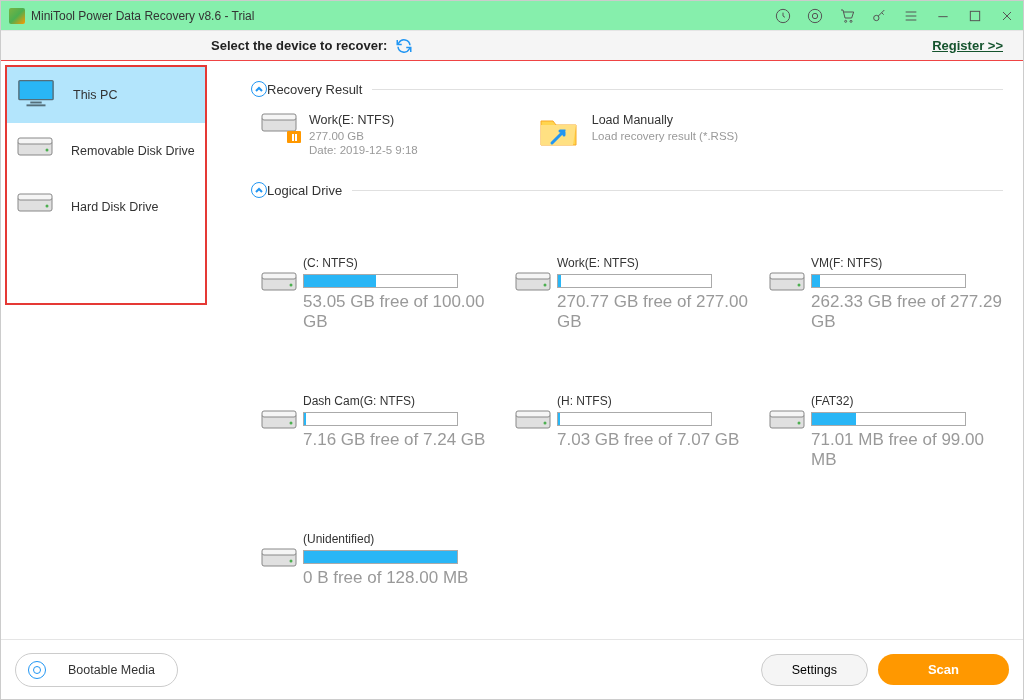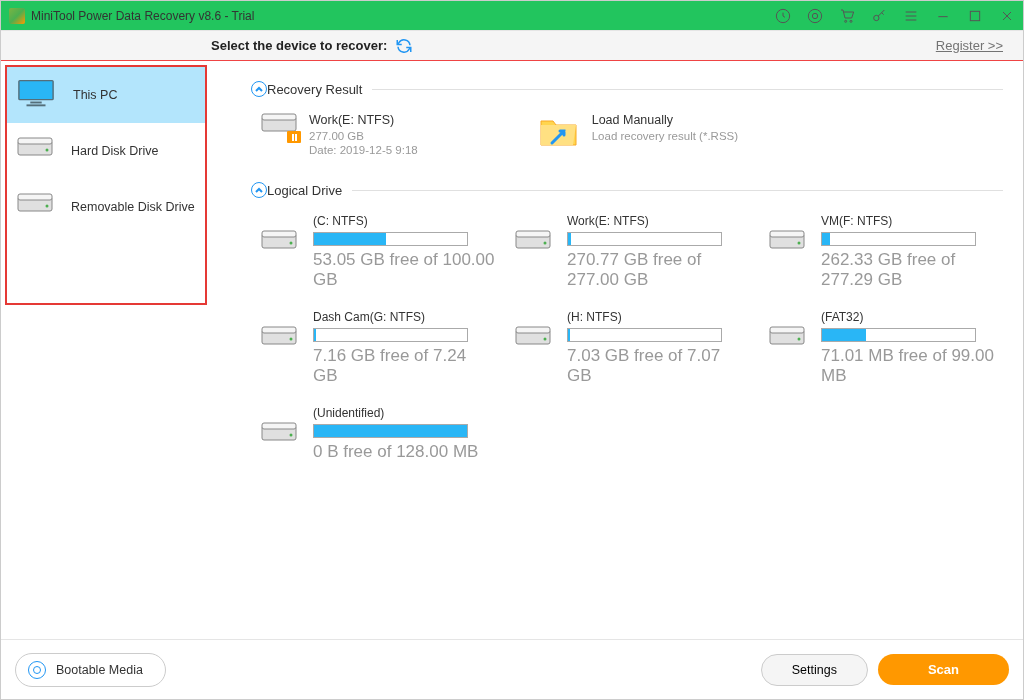--- a/index.html
+++ b/index.html
@@ -1,30 +1,30 @@
 <!DOCTYPE html>
 <html><head>
   <meta charset="utf-8">
   <style>
     * { box-sizing: border-box; margin: 0; padding: 0; font-family: "Segoe UI", Arial, sans-serif; }
     body { width: 1024px; height: 700px; background: #fff; border: 1px solid #ccc; position: relative; display: flex; flex-direction: column; overflow: hidden; }
     
     
-    .title-bar { height: 30px; background: #22c55e; display: flex; align-items: center; padding: 0 8px; border-bottom: 1px solid #e5e5e5; }
+    .title-bar { height: 30px; background: #86efac; display: flex; align-items: center; padding: 0 8px; border-bottom: 1px solid #e5e5e5; }
     .title-bar .app-icon { width: 16px; height: 16px; margin-right: 6px; background: linear-gradient(135deg, #7cb342 0%, #4caf50 50%, #ff9800 100%); border-radius: 2px; }
     .title-bar .title { font-size: 12px; color: #333; flex: 1; }
     .title-bar .title-controls { display: flex; align-items: center; gap: 16px; }
     .title-bar .title-icon { width: 16px; height: 16px; color: #555; stroke: #555; fill: none; stroke-width: 1.5; cursor: pointer; }
     
     
     .sub-bar { height: 30px; background: #f5f5f5; display: flex; align-items: center; padding: 0 20px 0 0; border-bottom: 1px solid #ef4444; }
     .sub-bar .left-spacer { width: 210px; }
     .sub-bar .sub-title { font-size: 13px; font-weight: bold; color: #222; }
     .sub-bar .refresh-icon { margin-left: 8px; width: 18px; height: 18px; stroke: #2196f3; fill: none; stroke-width: 2; }
-    .sub-bar .register-link { margin-left: auto; font-size: 13px; font-weight: normal; color: #737373; text-decoration: underline; cursor: pointer; }
+    .sub-bar .register-link { margin-left: auto; font-size: 13px; font-weight: bold; color: #14532d; text-decoration: underline; cursor: pointer; }
     
     
     .main { flex: 1; display: flex; }
     
     
     .sidebar { width: 210px; padding: 4px; }
     .sidebar-inner { border: 2px solid #e53935; height: 240px; }
     .sidebar-item { display: flex; align-items: center; height: 56px; padding: 12px 10px; gap: 18px; cursor: pointer; }
     .sidebar-item.active { background: #b3e5fc; }
     .sidebar-item .item-label { font-size: 12.5px; color: #333; }
@@ -45,31 +45,31 @@
     .recovery-item { display: flex; gap: 12px; align-items: flex-start; cursor: pointer; }
     .recovery-item .r-icon { width: 36px; height: 28px; position: relative; }
     .recovery-item .r-icon .paused-badge { position: absolute; right: -4px; bottom: -2px; width: 14px; height: 12px; background: #ff9800; border-radius: 1px; display: flex; align-items: center; justify-content: center; }
     .recovery-item .r-icon .paused-badge::before { content: ""; width: 2px; height: 7px; background: #fff; box-shadow: 3px 0 0 #fff; margin-left: -1.5px; }
     .recovery-item .r-text .r-title { font-size: 12.5px; color: #333; margin-bottom: 3px; }
     .recovery-item .r-text .r-sub { font-size: 11.5px; color: #999; margin-bottom: 2px; }
     
     .folder-icon { width: 42px; height: 36px; }
     
     .drives-grid { display: grid; grid-template-columns: repeat(3, 1fr); gap: 20px 20px; padding-left: 10px; }
-    .drive-item { display: flex; gap: 16px; cursor: pointer; }
+    .drive-item { display: flex; gap: 6px; cursor: pointer; margin-top: 42px; }
     .drive-item .d-icon { width: 36px; height: 24px; margin-top: 16px; flex-shrink: 0; }
     .drive-item .d-info { flex: 1; }
     .drive-item .d-name { font-size: 12px; color: #333; margin-bottom: 4px; }
     .drive-item .d-bar { width: 155px; height: 14px; border: 1px solid #aaa; background: #fff; margin-bottom: 4px; position: relative; }
     .drive-item .d-bar .d-fill { height: 100%; background: #29b6f6; }
     .drive-item .d-free { font-size: 17px; color: #999; }
     
     
     .footer { height: 60px; border-top: 1px solid #e5e5e5; display: flex; align-items: center; padding: 0 14px; gap: 10px; }
-    .bootable-btn { display: flex; align-items: center; gap: 10px; border: 1px solid #ccc; border-radius: 18px; padding: 7px 22px 7px 12px; cursor: pointer; background: #fff; font-size: 12.5px; color: #333; }
+    .bootable-btn { display: flex; align-items: center; gap: 22px; border: 1px solid #ccc; border-radius: 18px; padding: 7px 22px 7px 12px; cursor: pointer; background: #fff; font-size: 12.5px; color: #333; }
     .bootable-btn .boot-icon { width: 18px; height: 18px; border: 1.5px solid #2196f3; border-radius: 50%; display: flex; align-items: center; justify-content: center; }
     .bootable-btn .boot-icon::before { content: ""; width: 6px; height: 6px; border: 1.5px solid #2196f3; border-radius: 50%; }
     .footer .spacer { flex: 1; }
     .settings-btn { border: 1px solid #ccc; background: #f5f5f5; border-radius: 18px; padding: 8px 30px; font-size: 12.5px; cursor: pointer; }
     .scan-btn { border: none; background: #ff9800; color: #fff; border-radius: 18px; padding: 8px 50px; font-size: 13px; font-weight: bold; cursor: pointer; }
   </style>
 </head>
 <body>
 
 <div class="title-bar">
@@ -133,31 +133,31 @@
         <span class="item-label">This PC</span>
       </div>
       <div class="sidebar-item">
         <div class="device-icon">
           <svg class="drive-icon-svg" viewBox="0 0 36 20">
               <rect x="1" y="4" width="34" height="14" rx="2" fill="#e0e0e0" stroke="#888"></rect>
               <rect x="1" y="1" width="34" height="6" rx="2" fill="#f5f5f5" stroke="#888"></rect>
               <circle cx="30" cy="13" r="1.5" fill="#4caf50"></circle>
             </svg>
         </div>
-        <span class="item-label">Hard Disk Drive</span>
+        <span class="item-label">Removable Disk Drive</span>
       </div>
       <div class="sidebar-item">
         <div class="device-icon">
           <svg class="drive-icon-svg" viewBox="0 0 36 20">
               <rect x="1" y="4" width="34" height="14" rx="2" fill="#e0e0e0" stroke="#888"></rect>
               <rect x="1" y="1" width="34" height="6" rx="2" fill="#f5f5f5" stroke="#888"></rect>
               <circle cx="30" cy="13" r="1.5" fill="#4caf50"></circle>
             </svg>
         </div>
-        <span class="item-label">Removable Disk Drive</span>
+        <span class="item-label">Hard Disk Drive</span>
       </div>
     </div>
   </div>
 
   <div class="content">
 
     <div class="section-header">
       <span class="collapse-btn">
         <svg viewBox="0 0 10 10">
             <path d="M2 7l3-3 3 3"></path>

